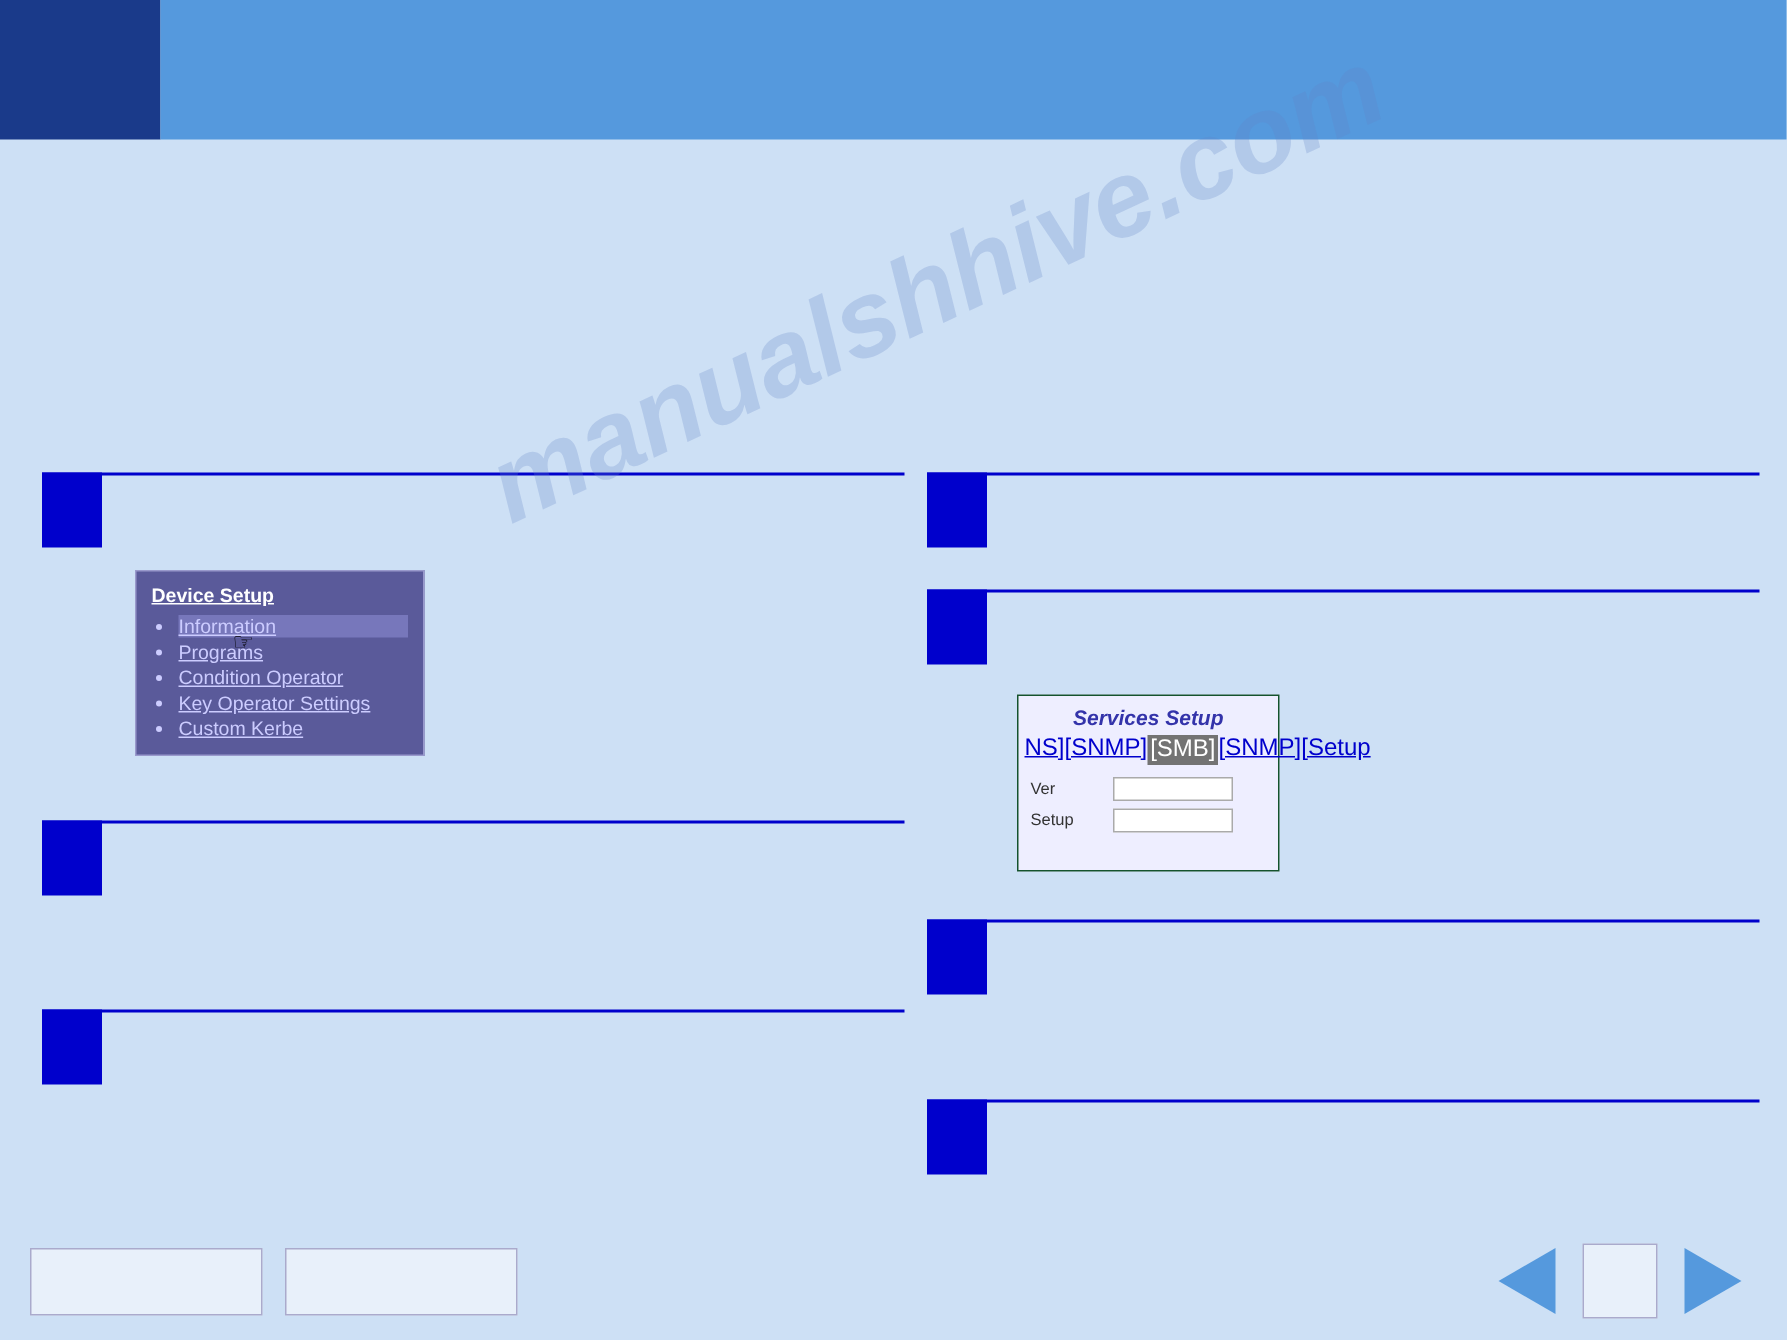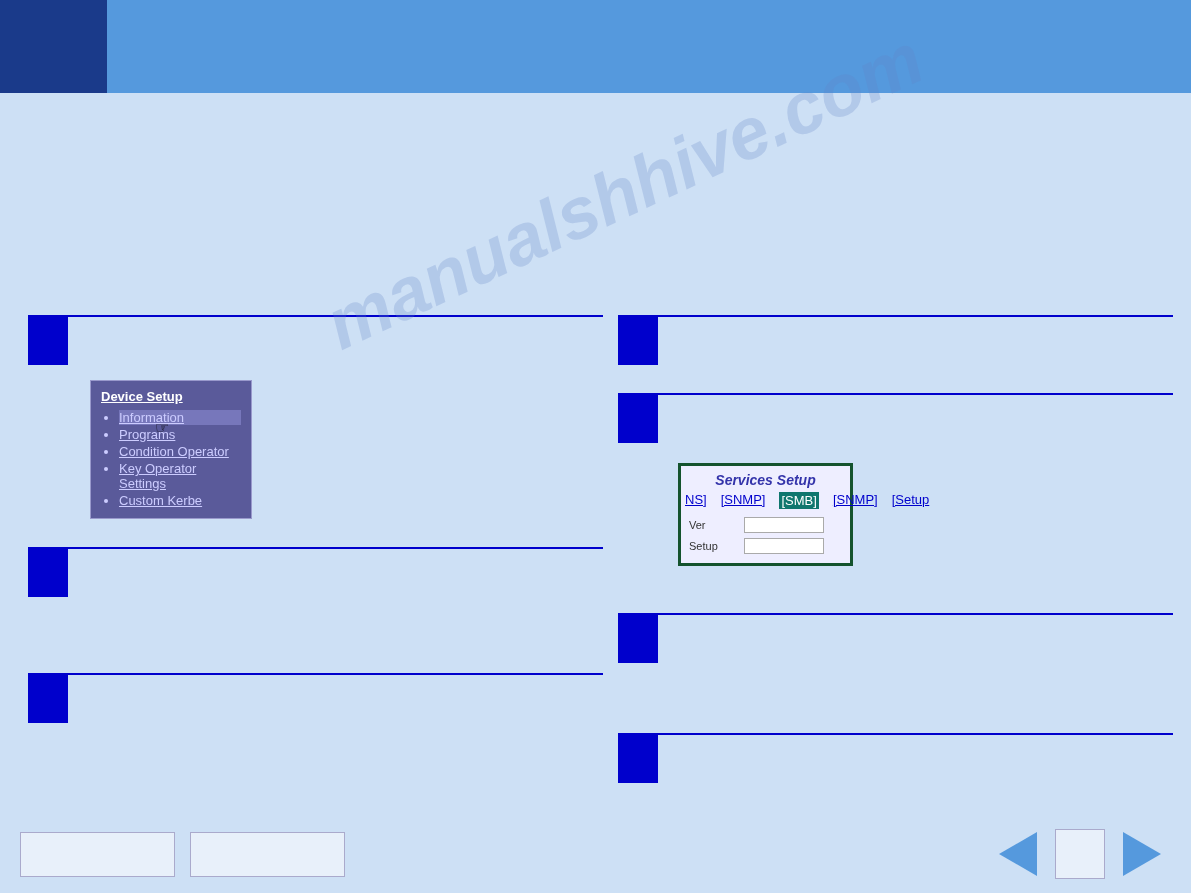--- a/index.html
+++ b/index.html
@@ -52,21 +52,21 @@
     .right-num-3 { position: absolute; top: 613px; left: 618px; width: 40px; height: 50px; background-color: #0000cc; }
 
     .right-section-4 { position: absolute; top: 733px; left: 618px; width: 555px; height: 2px; background-color: #0000cc; }
     .right-num-4 { position: absolute; top: 733px; left: 618px; width: 40px; height: 50px; background-color: #0000cc; }
 
     
     .device-setup-menu {
       position: absolute;
       top: 380px;
       left: 90px;
-      width: 162px;
+      width: 193px;
       background-color: #5a5a9a;
       border: 1px solid #9999cc;
       padding: 8px 10px;
       z-index: 10;
     }
     .device-setup-menu .menu-title {
       color: #ffffff;
       font-weight: bold;
       font-size: 13px;
       text-decoration: underline;
@@ -90,52 +90,52 @@
       background-color: #7777bb;
     }
 
     
     .services-setup {
       position: absolute;
       top: 463px;
       left: 678px;
       width: 175px;
       background-color: #eeeeff;
-      border: 3px solid #14532d;
+      border: 1px solid #14532d;
       z-index: 10;
     }
     .services-setup-title {
       text-align: center;
       font-style: italic;
       font-weight: bold;
       color: #3333aa;
       font-size: 14px;
       padding: 6px 4px 4px;
     }
     .services-tabs {
       display: flex;
       flex-wrap: nowrap;
       padding: 0 4px 4px;
-      font-size: 13px;
-      gap: 14px;
+      font-size: 16px;
+      gap: 0;
     }
     .services-tabs span {
       color: #0000cc;
       text-decoration: underline;
       cursor: pointer;
       white-space: nowrap;
     }
     .services-tabs span.active-tab {
-      background-color: #0f766e;
+      background-color: #737373;
       color: white;
       padding: 1px 2px;
       text-decoration: none;
     }
     .services-form {
-      padding: 4px 8px 4px;
+      padding: 4px 8px 20px;
     }
     .services-form .form-row {
       display: flex;
       align-items: center;
       margin-bottom: 5px;
     }
     .services-form .form-label {
       width: 55px;
       font-size: 11px;
       color: #333;

